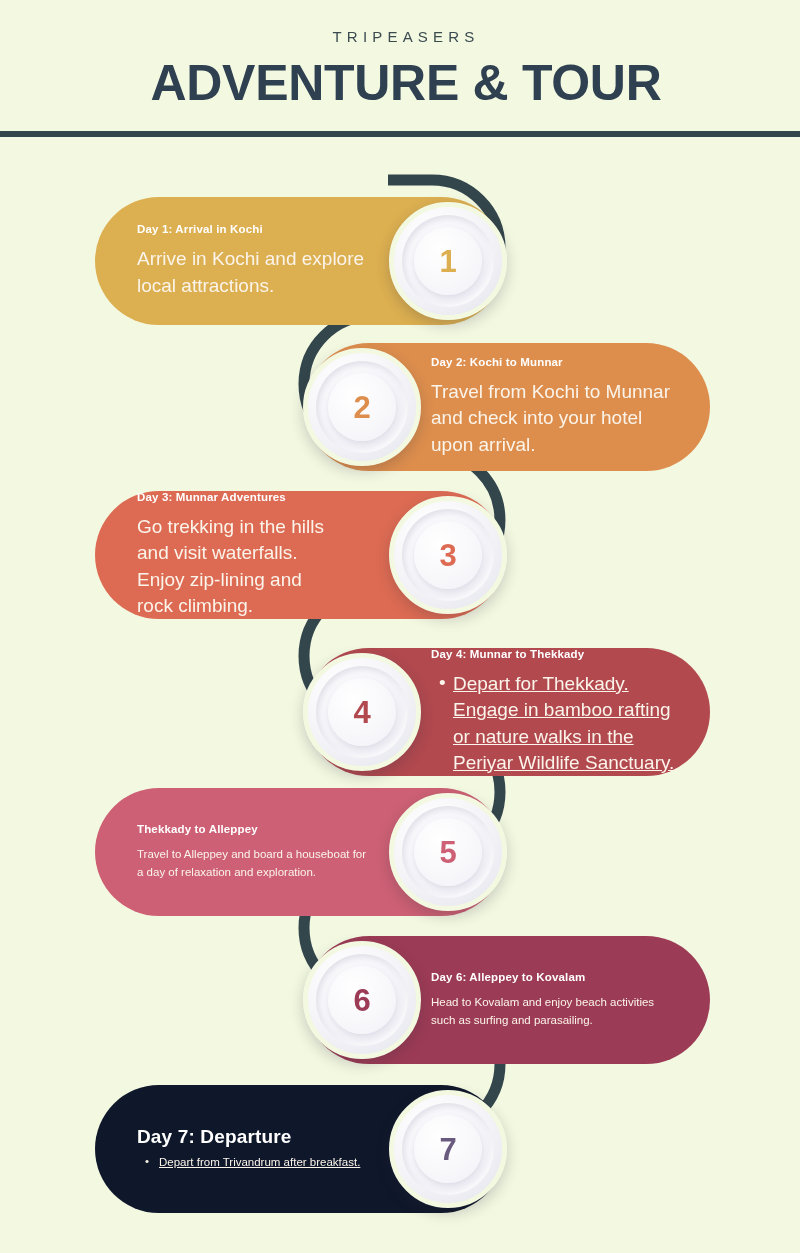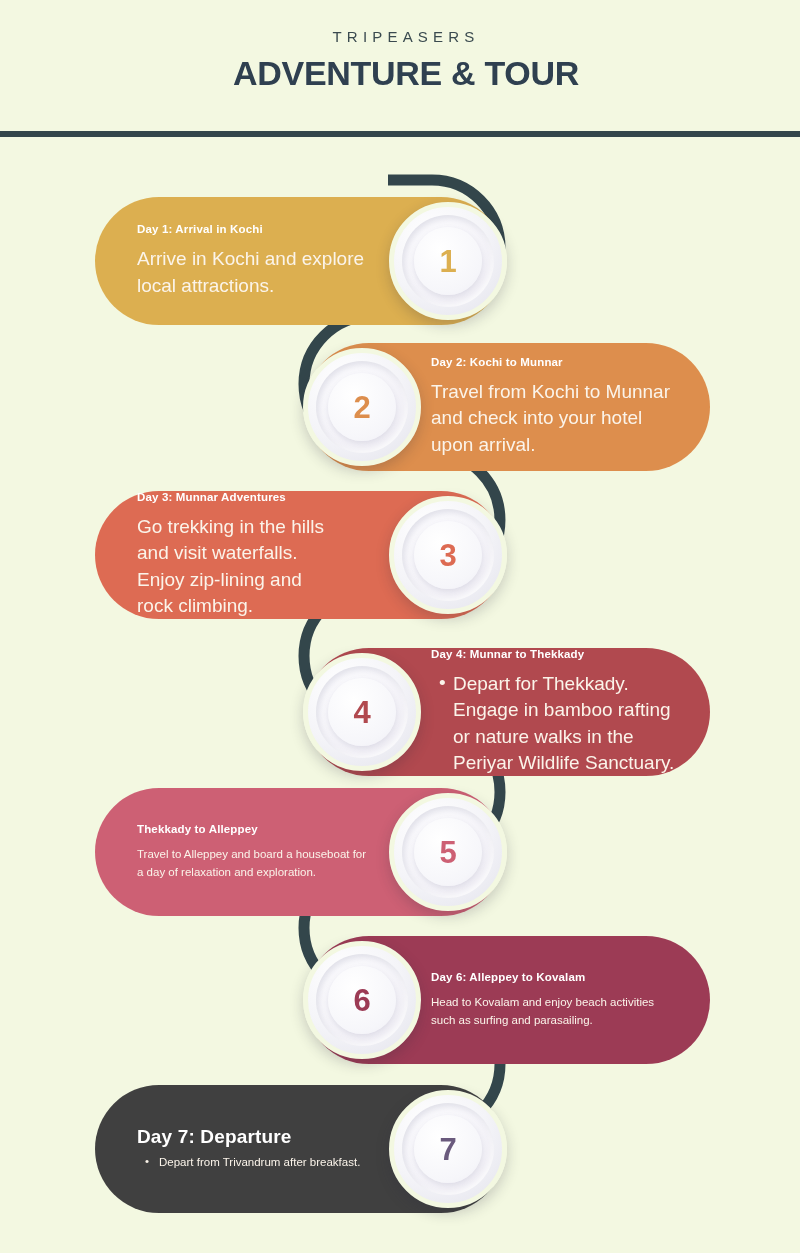--- a/index.html
+++ b/index.html
@@ -24,21 +24,21 @@
   }
   .brand {
     margin-top: 28px;
     font-size: 15px;
     letter-spacing: 5.2px;
     color: #3a4a4f;
     font-weight: 400;
   }
   .main-title {
     margin-top: 9px;
-    font-size: 34px;
+    font-size: 50px;
     font-weight: bold;
     letter-spacing: -0.3px;
     color: #2f4050;
   }
   .header-rule {
     position: absolute;
     top: 131px; left: 0;
     width: 800px; height: 6px;
     background: #33464b;
   }
@@ -101,20 +101,21 @@
   .card-desc.small {
     font-size: 11.5px;
     line-height: 1.55;
   }
   .card-desc ul {
     list-style: none;
     padding-left: 22px;
   }
   .card-desc li {
     position: relative;
+    text-decoration: underline;
   }
   .card-desc li::before {
     content: "\2022";
     position: absolute;
     left: -14px;
     top: -1px;
   }
 
   
   .circle-wrap {
@@ -269,21 +270,21 @@
     </div>
     <div class="circle-wrap">
       <div class="circle-outer" style="border: 5px solid rgb(243, 248, 225);"></div>
       <div class="circle-mid"></div>
       <div class="circle-inner">
         <span class="circle-num" style="color: rgb(156, 59, 85);">6</span>
       </div>
     </div>
   </div>
 
-  <div class="card left" style="top: 954px; background: #404040;">
+  <div class="card left" style="top: 954px; background: #0f172a;">
     <div class="card-body">
       <div class="card-title big">Day 7: Departure</div>
       <div class="card-desc small" style="color: rgb(251, 244, 234);">
         <ul>
           <li>Depart from Trivandrum after breakfast.</li>
         </ul>
       </div>
     </div>
     <div class="circle-wrap">
       <div class="circle-outer" style="border: 5px solid rgb(243, 248, 225);"></div>

